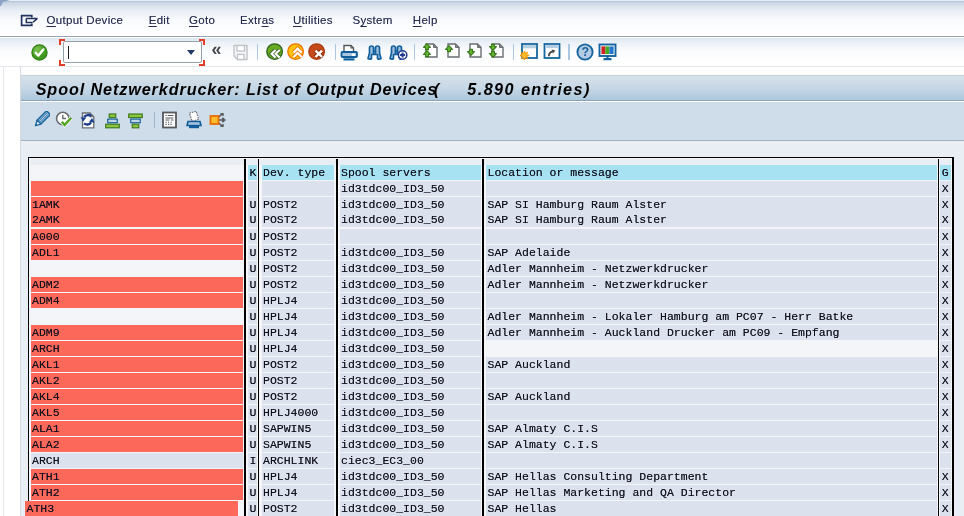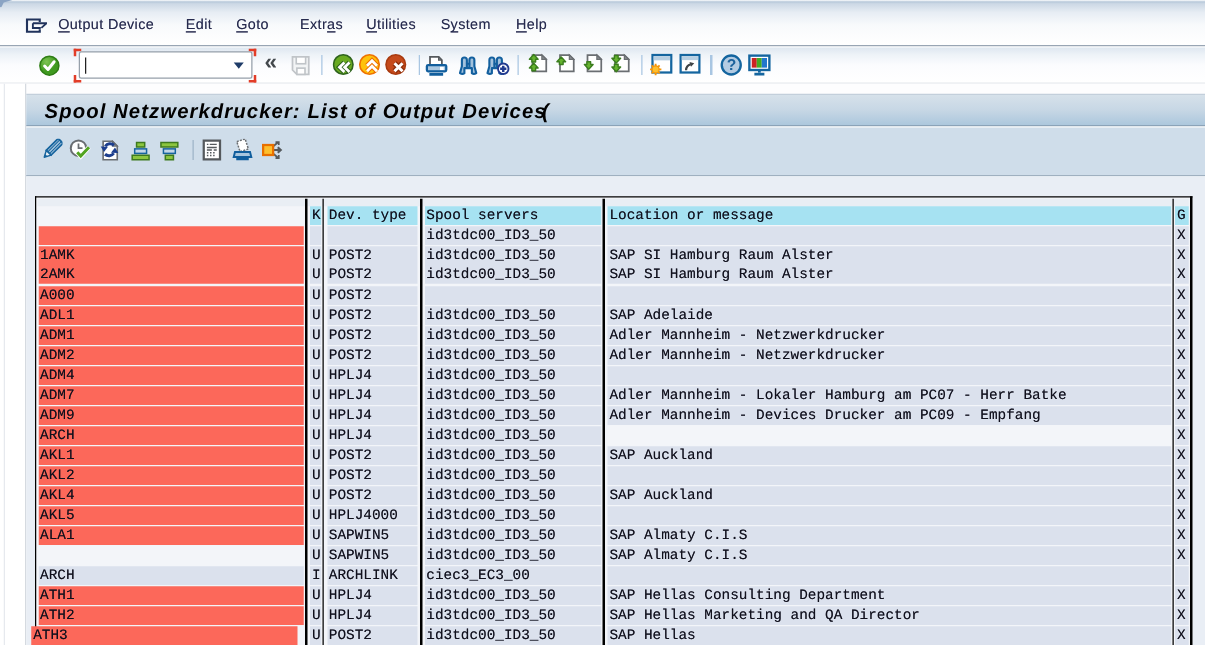--- a/index.html
+++ b/index.html
@@ -188,20 +188,21 @@
     <div class="tsep" style="left:413.5px"></div>
     <div class="tsep" style="left:512.5px"></div>
     <div class="tsep" style="left:568px"></div>
   <div class="topwhite"></div>
   <div class="whitegap"></div>
   <div class="leftline"></div>
   <div class="leftline2"></div>
   <div class="titlebar">
       <div class="t t1">Spool Netzwerkdrucker: List of Output Devices</div>
       <div class="t t2">(</div>
+      <div class="t t3">5.890 entries)</div>
     </div>
   <div class="apptoolbar">
       <div class="asep"></div>
     </div>
   <svg width="18" height="18" viewBox="0 0 18 18" style="position:absolute;left:32px;top:111px">
       <g transform="rotate(45 9 9)">
         <rect x="6.4" y="-1.5" width="5.4" height="13.5" fill="#a8c6de" stroke="#17649e" stroke-width="1.4"></rect>
         <path d="M8.1 -1.5 V12 M10 -1.5 V12" stroke="#17649e" stroke-width="0.8"></path>
         <path d="M6.4 12 H11.8 L9.1 17 Z" fill="#e8eef3" stroke="#17649e" stroke-width="1.2" stroke-linejoin="round"></path>
         <path d="M7.8 14.8 L9.1 17 L10.4 14.8 Z" fill="#17649e"></path>
@@ -303,21 +304,20 @@
     </div>
 <div class="trow" style="top:245.0px">
       <div class="cell rc" style="left:30.5px;width:212.5px">ADL1</div>
       <div class="cell nc" style="left:248.0px;width:8.5px">U</div>
       <div class="cell nc" style="left:261.5px;width:72.5px">POST2</div>
       <div class="cell nc" style="left:339.5px;width:141.0px">id3tdc00_ID3_50</div>
       <div class="cell nc" style="left:486.0px;width:450.5px">SAP Adelaide</div>
       <div class="cell nc" style="left:940.2px;width:11.299999999999955px">X</div>
     </div>
 <div class="trow" style="top:261.0px">
-      <div class="cell rc" style="left:30.5px;width:212.5px">ADM1</div>
       <div class="cell nc" style="left:248.0px;width:8.5px">U</div>
       <div class="cell nc" style="left:261.5px;width:72.5px">POST2</div>
       <div class="cell nc" style="left:339.5px;width:141.0px">id3tdc00_ID3_50</div>
       <div class="cell nc" style="left:486.0px;width:450.5px">Adler Mannheim - Netzwerkdrucker</div>
       <div class="cell nc" style="left:940.2px;width:11.299999999999955px">X</div>
     </div>
 <div class="trow" style="top:277.0px">
       <div class="cell rc" style="left:30.5px;width:212.5px">ADM2</div>
       <div class="cell nc" style="left:248.0px;width:8.5px">U</div>
       <div class="cell nc" style="left:261.5px;width:72.5px">POST2</div>
@@ -327,33 +327,32 @@
     </div>
 <div class="trow" style="top:293.0px">
       <div class="cell rc" style="left:30.5px;width:212.5px">ADM4</div>
       <div class="cell nc" style="left:248.0px;width:8.5px">U</div>
       <div class="cell nc" style="left:261.5px;width:72.5px">HPLJ4</div>
       <div class="cell nc" style="left:339.5px;width:141.0px">id3tdc00_ID3_50</div>
       <div class="cell nc" style="left:486.0px;width:450.5px"></div>
       <div class="cell nc" style="left:940.2px;width:11.299999999999955px">X</div>
     </div>
 <div class="trow" style="top:309.0px">
-      <div class="cell rc" style="left:30.5px;width:212.5px">ADM7</div>
       <div class="cell nc" style="left:248.0px;width:8.5px">U</div>
       <div class="cell nc" style="left:261.5px;width:72.5px">HPLJ4</div>
       <div class="cell nc" style="left:339.5px;width:141.0px">id3tdc00_ID3_50</div>
       <div class="cell nc" style="left:486.0px;width:450.5px">Adler Mannheim - Lokaler Hamburg am PC07 - Herr Batke</div>
       <div class="cell nc" style="left:940.2px;width:11.299999999999955px">X</div>
     </div>
 <div class="trow" style="top:325.0px">
       <div class="cell rc" style="left:30.5px;width:212.5px">ADM9</div>
       <div class="cell nc" style="left:248.0px;width:8.5px">U</div>
       <div class="cell nc" style="left:261.5px;width:72.5px">HPLJ4</div>
       <div class="cell nc" style="left:339.5px;width:141.0px">id3tdc00_ID3_50</div>
-      <div class="cell nc" style="left:486.0px;width:450.5px">Adler Mannheim - Devices Drucker am PC09 - Empfang</div>
+      <div class="cell nc" style="left:486.0px;width:450.5px">Adler Mannheim - Auckland Drucker am PC09 - Empfang</div>
       <div class="cell nc" style="left:940.2px;width:11.299999999999955px">X</div>
     </div>
 <div class="trow" style="top:341.0px">
       <div class="cell rc" style="left:30.5px;width:212.5px">ARCH</div>
       <div class="cell nc" style="left:248.0px;width:8.5px">U</div>
       <div class="cell nc" style="left:261.5px;width:72.5px">HPLJ4</div>
       <div class="cell nc" style="left:339.5px;width:141.0px">id3tdc00_ID3_50</div>
       <div class="cell nc" style="left:940.2px;width:11.299999999999955px">X</div>
     </div>
 <div class="trow" style="top:357.0px">
@@ -390,20 +389,21 @@
     </div>
 <div class="trow" style="top:421.0px">
       <div class="cell rc" style="left:30.5px;width:212.5px">ALA1</div>
       <div class="cell nc" style="left:248.0px;width:8.5px">U</div>
       <div class="cell nc" style="left:261.5px;width:72.5px">SAPWIN5</div>
       <div class="cell nc" style="left:339.5px;width:141.0px">id3tdc00_ID3_50</div>
       <div class="cell nc" style="left:486.0px;width:450.5px">SAP Almaty C.I.S</div>
       <div class="cell nc" style="left:940.2px;width:11.299999999999955px">X</div>
     </div>
 <div class="trow" style="top:437.0px">
+      <div class="cell rc" style="left:30.5px;width:212.5px">ALA2</div>
       <div class="cell nc" style="left:248.0px;width:8.5px">U</div>
       <div class="cell nc" style="left:261.5px;width:72.5px">SAPWIN5</div>
       <div class="cell nc" style="left:339.5px;width:141.0px">id3tdc00_ID3_50</div>
       <div class="cell nc" style="left:486.0px;width:450.5px">SAP Almaty C.I.S</div>
       <div class="cell nc" style="left:940.2px;width:11.299999999999955px">X</div>
     </div>
 <div class="trow" style="top:453.0px">
       <div class="cell nc" style="left:30.5px;width:212.5px">ARCH</div>
       <div class="cell nc" style="left:248.0px;width:8.5px">I</div>
       <div class="cell nc" style="left:261.5px;width:72.5px">ARCHLINK</div>

